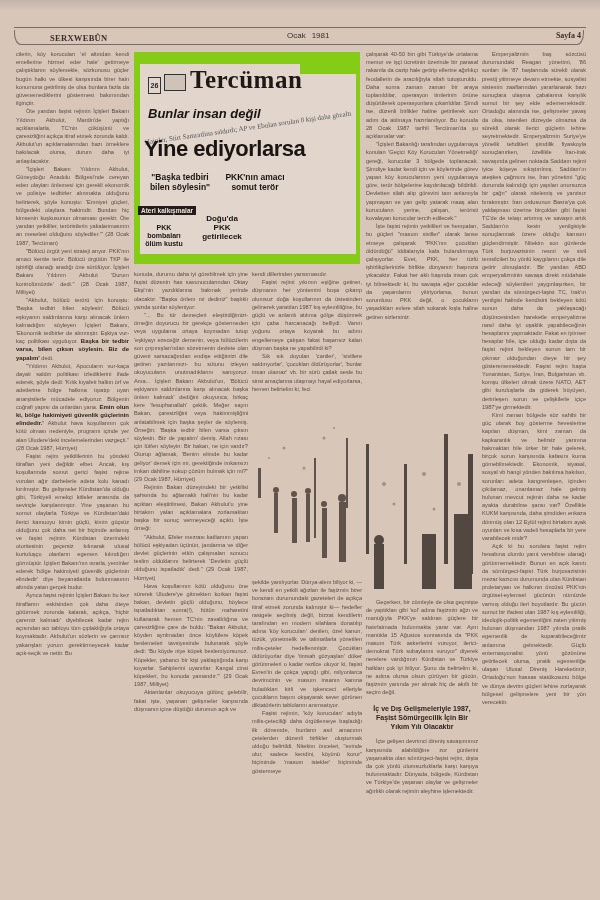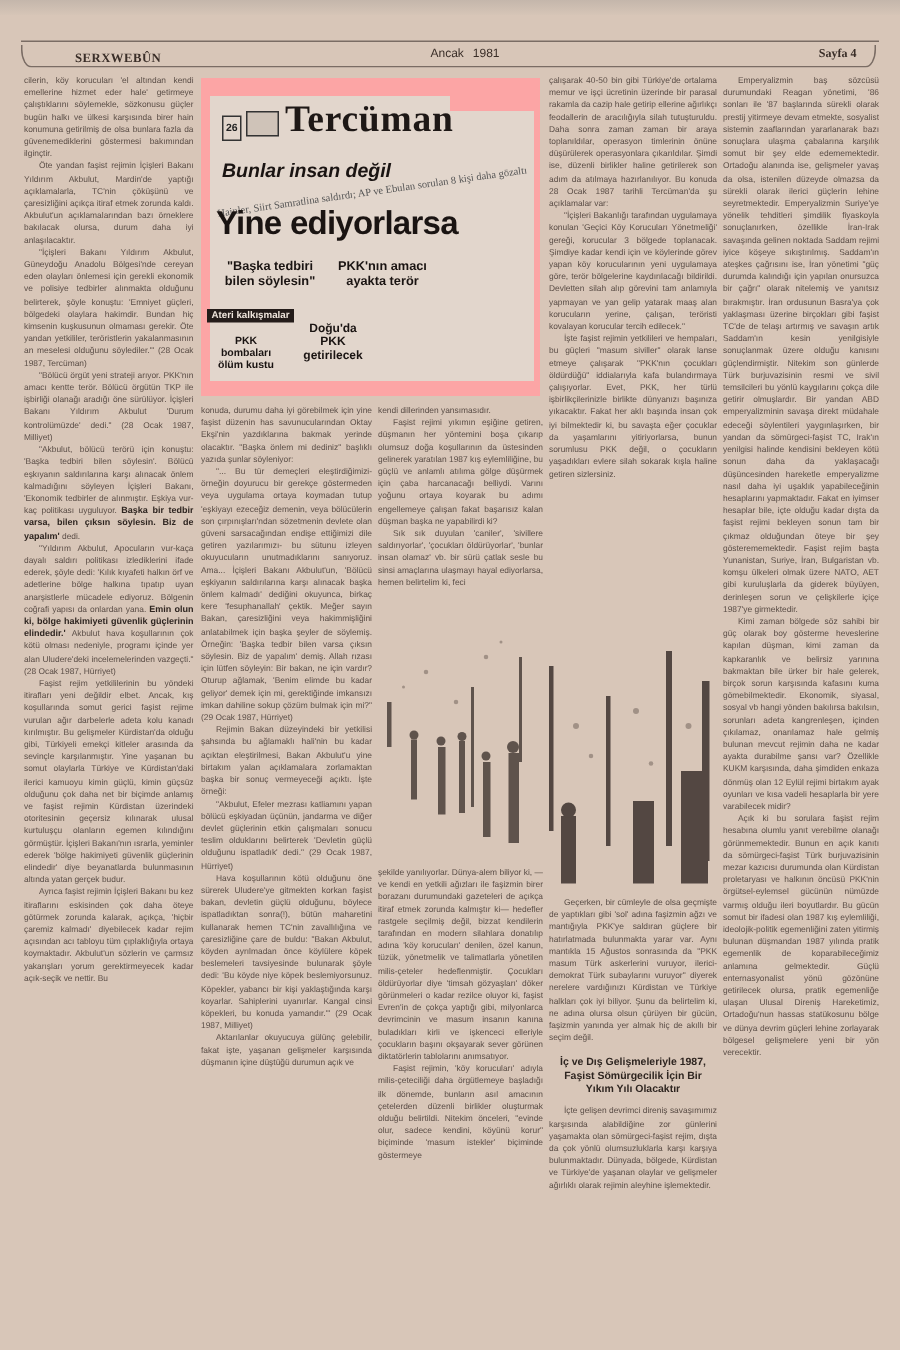--- a/index.html
+++ b/index.html
@@ -16,59 +16,59 @@
     border-bottom: 1px solid #7a6c64;
     border-left: 1px solid #7a6c64; border-right: 1px solid #7a6c64;
     border-radius: 0 0 7px 7px / 0 0 12px 12px;
   }
   .header::before {
     content: ""; position: absolute; left: -1px; top: -3px; width: 572px; height: 1px; background: #7a6c64;
   }
   .h-left { position: absolute; left: 7px; top: 3px; font-family: "Liberation Serif", serif; font-weight: bold; font-size: 8.5px; letter-spacing: 0.3px; color: #3a2e28; padding-left: 28px; }
   .h-mid { position: absolute; left: 272px; top: 1px; font-size: 8px; color: #3a2e28; }
   .h-mid span { margin-left: 6px; }
-  .h-right { position: absolute; right: 12px; top: 1px; font-family: "Liberation Serif", serif; font-weight: bold; font-size: 8px; color: #3a2e28; }
+  .h-right { position: absolute; right: 2px; top: 1px; font-family: "Liberation Serif", serif; font-weight: bold; font-size: 8px; color: #3a2e28; }
   .col {
     position: absolute; font-size: 5.6px; line-height: 8.2px; text-align: justify;
     color: #5a4d46; overflow: hidden;
   }
   .col p { text-indent: 10px; }
   .col p.noindent { text-indent: 0; }
   .col b { font-weight: bold; color: #2e2520; font-size: 6px; }
   .c1 { left: 16px; top: 50px; width: 113px; height: 840px; }
   .c2a { left: 134px; top: 270px; width: 114px; height: 620px; }
   .c3a { left: 252px; top: 270px; width: 110px; height: 125px; }
   .c3b { left: 252px; top: 578px; width: 110px; height: 312px; }
   .c4a { left: 366px; top: 50px; width: 112px; height: 372px; }
   .c4b { left: 366px; top: 598px; width: 112px; height: 292px; }
   .c5 { left: 482px; top: 50px; width: 104px; height: 840px; }
   .subhead { text-align: center; font-weight: bold; font-size: 7px; line-height: 9px; color: #2e2520; margin: 8px 0 6px; text-indent: 0 !important; }
   
   .clip {
     position: absolute; left: 134px; top: 52px; width: 226px; height: 212px;
-    background: #fca5a5; overflow: hidden;
+    background: #84cc16; overflow: hidden;
   }
   .clip .paper { position: absolute; background: #e2d6cc; }
   .tercuman { position: absolute; left: 30px; top: 20px; font-family: "Liberation Serif", serif; font-weight: bold; font-size: 28px; color: #1e1816; letter-spacing: 0.5px; }
   .date-box { position: absolute; left: 14px; top: 25px; width: 13px; height: 17px; border: 1px solid #333; font-size: 7px; font-weight: bold; text-align: center; line-height: 15px; color: #222; }
   .logo-box { position: absolute; left: 30px; top: 22px; width: 22px; height: 17px; background: #cfc3b8; border: 1px solid #333; }
   .clip .hl { position: absolute; font-weight: bold; color: #1a1412; white-space: nowrap; text-align: center; }
   .clip .small { position: absolute; font-size: 7px; color: #555; font-family: "Liberation Serif", serif; transform: rotate(-8deg); white-space: nowrap; }
   .clip .band { position: absolute; background: #241c1a; color: #efe5dc; font-weight: bold; font-size: 6.5px; padding: 1px 3px; white-space: nowrap; }
   .photo1 { position: absolute; left: 254px; top: 398px; width: 108px; height: 178px; }
   .photo2 { position: absolute; left: 364px; top: 424px; width: 114px; height: 172px; }
 </style>
 </head>
 <body>
 
 <div class="topstrip"></div>
 
 <div class="header">
   <span class="h-left">SERXWEBÛN</span>
-  <span class="h-mid"><span style="margin-left:0">Ancak</span><span>1981</span></span>
+  <span class="h-mid"><span style="margin-left:0">Ocak</span><span>1981</span></span>
   <span class="h-right">Sayfa 4</span>
 </div>
 
 <div class="col c1">
     <p class="noindent"><span>cilerin, köy korucuları 'el altından kendi emellerine hizmet eder hale' getirmeye çalıştıklarını söylemekle, sözkonusu güçler bugün halkı ve ülkesi karşısında birer hain konumuna getirilmiş de olsa bunlara fazla da güvenemediklerini göstermesi bakımından ilginçtir.</span></p>
     <p><span>Öte yandan faşist rejimin İçişleri Bakanı Yıldırım Akbulut, Mardin'de yaptığı açıklamalarla, TC'nin çöküşünü ve çaresizliğini açıkça itiraf etmek zorunda kaldı. Akbulut'un açıklamalarından bazı örneklere bakılacak olursa, durum daha iyi anlaşılacaktır.</span></p>
     <p><span>"İçişleri Bakanı Yıldırım Akbulut, Güneydoğu Anadolu Bölgesi'nde cereyan eden olayları önlemesi için gerekli ekonomik ve polisiye tedbirler alınmakta olduğunu belirterek, şöyle konuştu: 'Emniyet güçleri, bölgedeki olaylara hakimdir. Bundan hiç kimsenin kuşkusunun olmaması gerekir. Öte yandan yetkililer, teröristlerin yakalanmasının an meselesi olduğunu söylediler.'" (28 Ocak 1987, Tercüman)</span></p>
     <p><span>"Bölücü örgüt yeni strateji arıyor. PKK'nın amacı kentte terör. Bölücü örgütün TKP ile işbirliği olanağı aradığı öne sürülüyor. İçişleri Bakanı Yıldırım Akbulut 'Durum kontrolümüzde' dedi." (28 Ocak 1987, Milliyet)</span></p>
     <p><span>"Akbulut, bölücü terörü için konuştu: 'Başka tedbiri bilen söylesin'. Bölücü eşkıyanın saldırılarına karşı alınacak önlem kalmadığını söyleyen İçişleri Bakanı, 'Ekonomik tedbirler de alınmıştır. Eşkiya vur-kaç politikası uyguluyor.</span> <b>Başka bir tedbir varsa, bilen çıksın söylesin. Biz de yapalım'</b> dedi.</p>
     <p><span>"Yıldırım Akbulut, Apocuların vur-kaça dayalı saldırı politikası izlediklerini ifade ederek, şöyle dedi: 'Kılık kıyafeti halkın örf ve adetlerine bölge halkına tıpatıp uyan anarşistlerle mücadele ediyoruz. Bölgenin coğrafi yapısı da onlardan yana.</span> <b>Emin olun ki, bölge hakimiyeti güvenlik güçlerinin elindedir.'</b> Akbulut hava koşullarının çok kötü olması nedeniyle, programı içinde yer alan Uludere'deki incelemelerinden vazgeçti." (28 Ocak 1987, Hürriyet)</p>
@@ -79,21 +79,21 @@
 <div class="clip">
   <div class="paper" style="left:6px;top:12px;width:160px;height:190px;"></div>
   <div class="paper" style="left:160px;top:22px;width:62px;height:180px;"></div>
   <div class="date-box">26</div>
   <div class="logo-box"></div>
   <div class="tercuman" style="left:56px;top:14px;font-size:25px;">Tercüman</div>
   <div class="hl" style="left:14px;top:54px;font-size:13px;font-style:italic;">Bunlar insan değil</div>
   <div class="small" style="left:10px;top:72px;">Hainler, Siirt Samratlina saldırdı; AP ve Ebulan sorulan 8 kişi daha gözaltı</div>
   <div class="hl" style="left:10px;top:84px;font-size:22px;letter-spacing:-0.5px;">Yine ediyorlarsa</div>
   <div class="hl" style="left:12px;top:120px;font-size:8.5px;line-height:10px;white-space:normal;width:68px;">"Başka tedbiri bilen söylesin"</div>
-  <div class="hl" style="left:86px;top:120px;font-size:8.5px;line-height:10px;white-space:normal;width:70px;">PKK'nın amacı ayakta terör</div>
+  <div class="hl" style="left:86px;top:120px;font-size:8.5px;line-height:10px;white-space:normal;width:70px;">PKK'nın amacı somut terör</div>
   <div class="band" style="left:4px;top:154px;">Ateri kalkışmalar</div>
   <div class="hl" style="left:8px;top:172px;font-size:7px;line-height:8px;white-space:normal;width:44px;text-align:center;">PKK bombaları ölüm kustu</div>
   <div class="hl" style="left:64px;top:162px;font-size:8px;line-height:9px;white-space:normal;width:48px;text-align:center;">Doğu'da PKK getirilecek</div>
 </div>
 
 <div class="col c2a">
     <p class="noindent"><span>konuda, durumu daha iyi görebilmek için yine faşist düzenin has savunucularından Oktay Ekşi'nin yazdıklarına bakmak yerinde olacaktır. "Başka önlem mi dediniz" başlıklı yazıda şunlar söyleniyor:</span></p>
     <p><span>"... Bu tür demeçleri eleştirdiğimizi-örneğin doyurucu bir gerekçe göstermeden veya uygulama ortaya koymadan tutup 'eşkiyayı ezeceğiz demenin, veya bölücülerin son çırpınışları'ndan sözetmenin devlete olan güveni sarsacağından endişe ettiğimizi dile getiren yazılarımızı- bu sütunu izleyen okuyucuların unutmadıklarını sanıyoruz. Ama... İçişleri Bakanı Akbulut'un, 'Bölücü eşkiyanın saldırılarına karşı alınacak başka önlem kalmadı' dediğini okuyunca, birkaç kere 'fesuphanallah' çektik. Meğer sayın Bakan, çaresizliğini veya hakimmişliğini anlatabilmek için başka şeyler de söylemiş. Örneğin: 'Başka tedbir bilen varsa çıksın söylesin. Biz de yapalım' demiş. Allah rızası için lütfen söyleyin: Bir bakan, ne için vardır? Oturup ağlamak, 'Benim elimde bu kadar geliyor' demek için mi, gerektiğinde imkansızı imkan dahiline sokup çözüm bulmak için mi?" (29 Ocak 1987, Hürriyet)</span></p>
     <p><span>Rejimin Bakan düzeyindeki bir yetkilisi şahsında bu ağlamaklı hali'nin bu kadar açıktan eleştirilmesi, Bakan Akbulut'u yine birtakım yalan açıklamalara zorlamaktan başka bir sonuç vermeyeceği açıktı. İşte örneği:</span></p>
     <p><span>"Akbulut, Efeler mezrası katliamını yapan bölücü eşkiyadan üçünün, jandarma ve diğer devlet güçlerinin etkin çalışmaları sonucu teslim olduklarını belirterek 'Devletin güçlü olduğunu ispatladık' dedi." (29 Ocak 1987, Hürriyet)</span></p>

